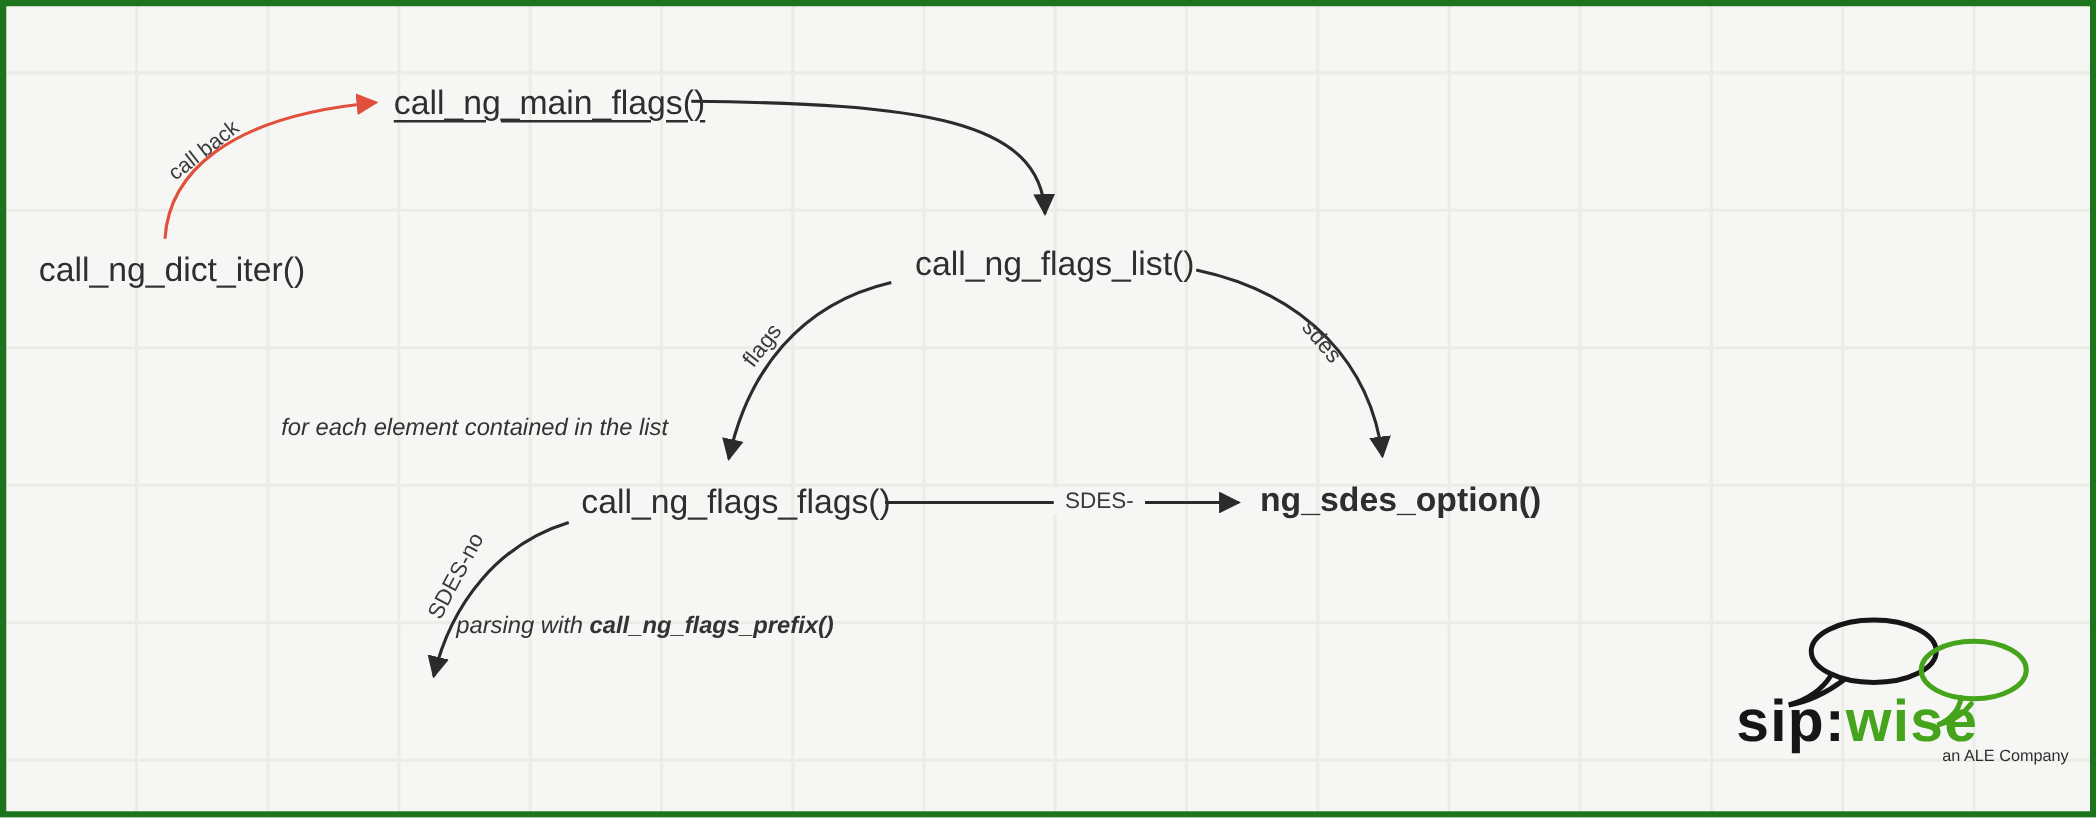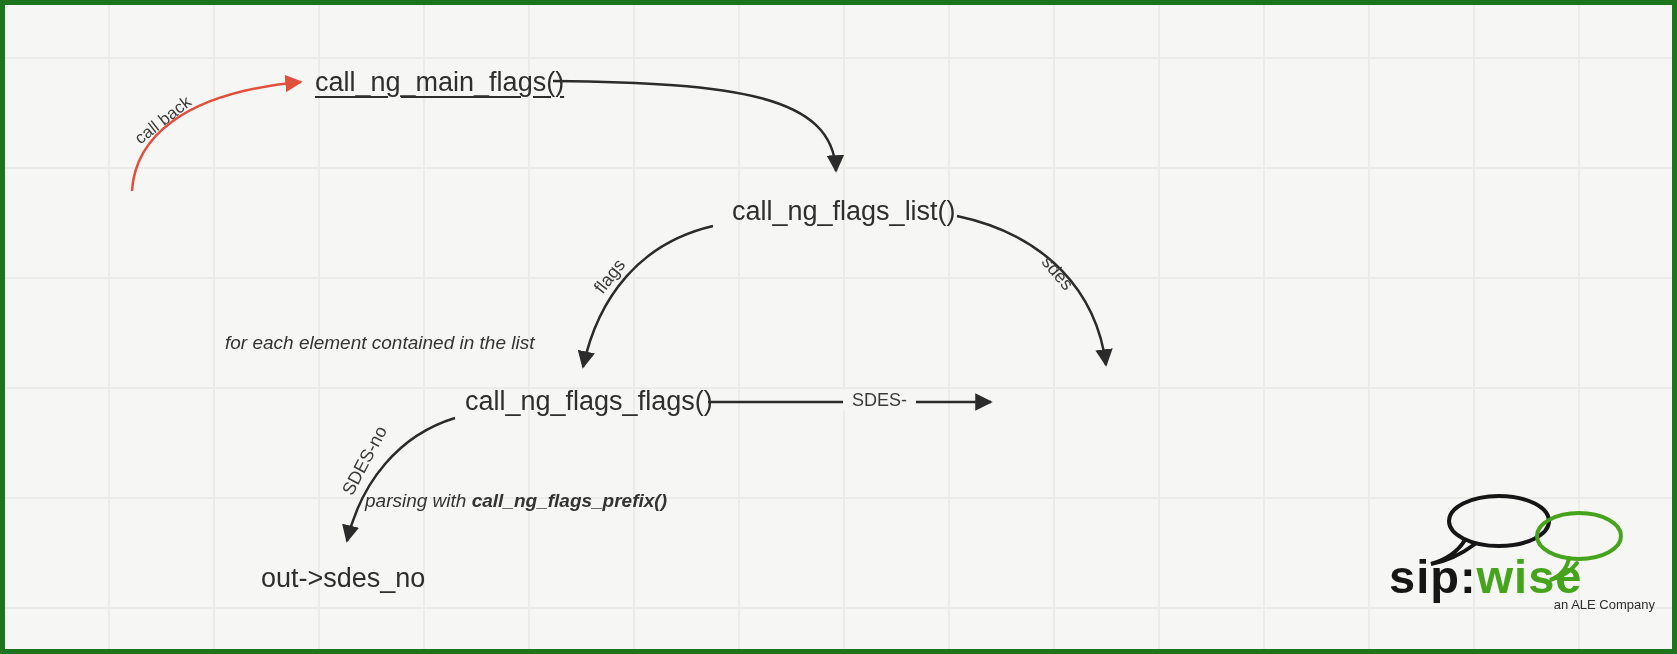--- a/index.html
+++ b/index.html
@@ -50,29 +50,30 @@
 
     <path d="M 708 221 C 635 238 593 292 578 362" fill="none" stroke="#2b2b2b" stroke-width="2.5" marker-end="url(#arrow-dark)"></path>
 
     <path d="M 952 211 C 1042 230 1092 288 1101 360" fill="none" stroke="#2b2b2b" stroke-width="2.5" marker-end="url(#arrow-dark)"></path>
 
     <path d="M 703 397 L 986 397" fill="none" stroke="#2b2b2b" stroke-width="2.5" marker-end="url(#arrow-dark)"></path>
 
     <path d="M 450 413 C 394 430 356 477 342 536" fill="none" stroke="#2b2b2b" stroke-width="2.5" marker-end="url(#arrow-dark)"></path>
   </svg>
 
+  <div class="node" style="left:26px;top:196px;">call_ng_dict_iter()</div>
 
   <div class="node underline" style="left:310px;top:62px;">call_ng_main_flags()</div>
 
   <div class="node" style="left:727px;top:191px;">call_ng_flags_list()</div>
 
   <div class="node" style="left:460px;top:381px;">call_ng_flags_flags()</div>
 
+  <div class="node bold" style="left:1003px;top:380px;">ng_sdes_option()</div>
 
-  <div class="node" style="left:256px;top:558px;">out-&gt;sdes_no</div>
 
   <div class="edge-label" style="left:126px;top:128px;transform:rotate(-38deg);font-size:17px;">call back</div>
 
   <div class="edge-label" style="left:585px;top:280px;transform:rotate(-52deg);">flags</div>
 
   <div class="edge-label" style="left:1048px;top:247px;transform:rotate(50deg);">sdes</div>
 
   <div class="edge-label bg" style="left:838px;top:385px;">SDES-</div>
 
   <div class="edge-label" style="left:333px;top:484px;transform:rotate(-62deg);">SDES-no</div>

